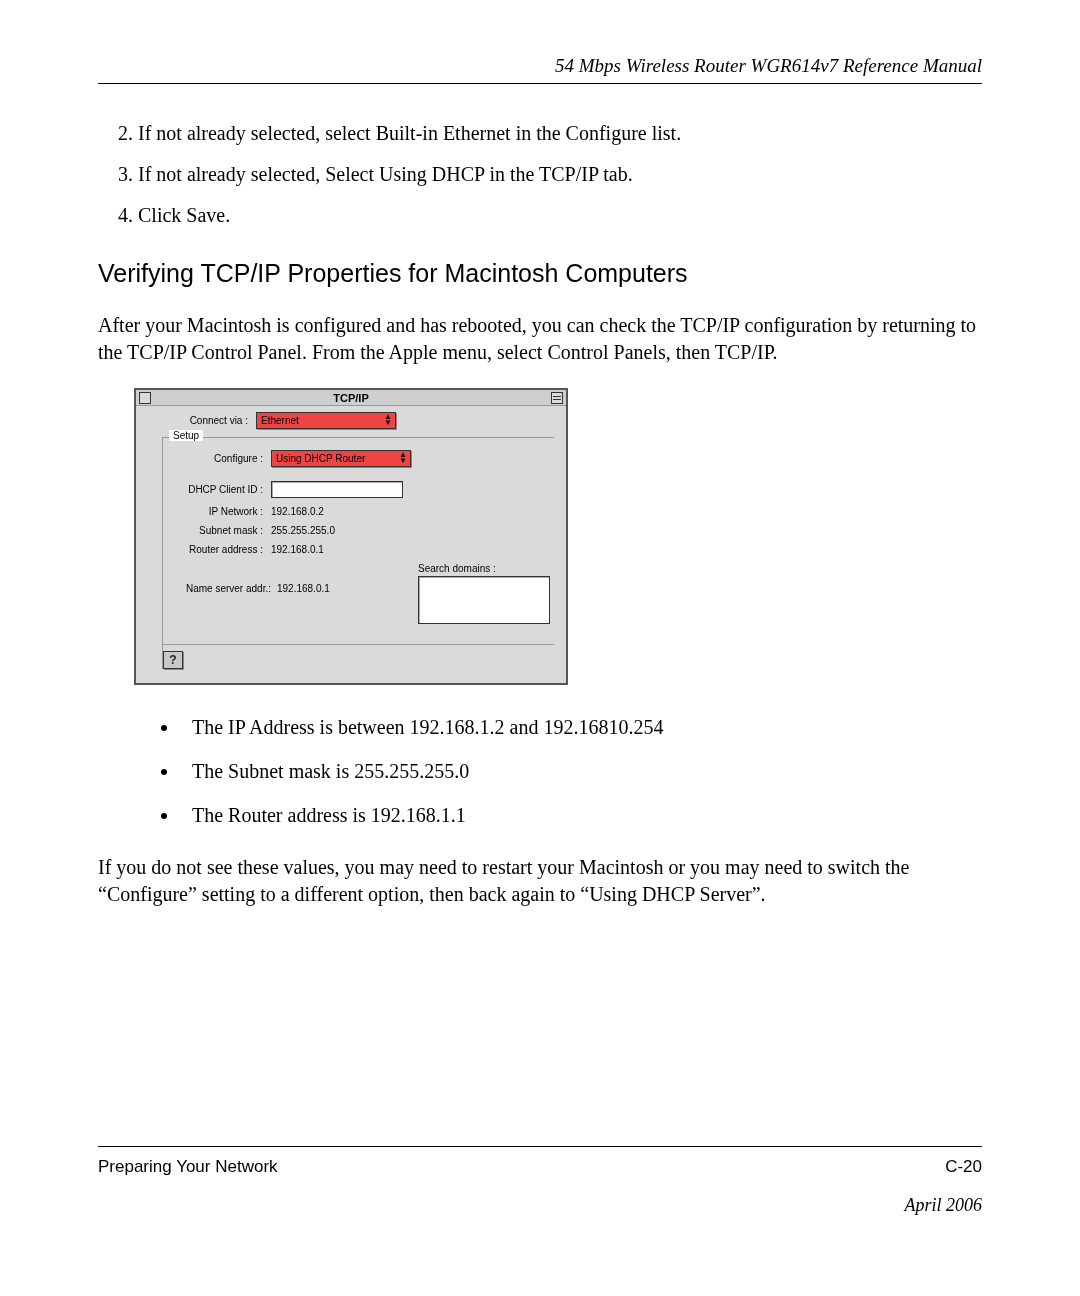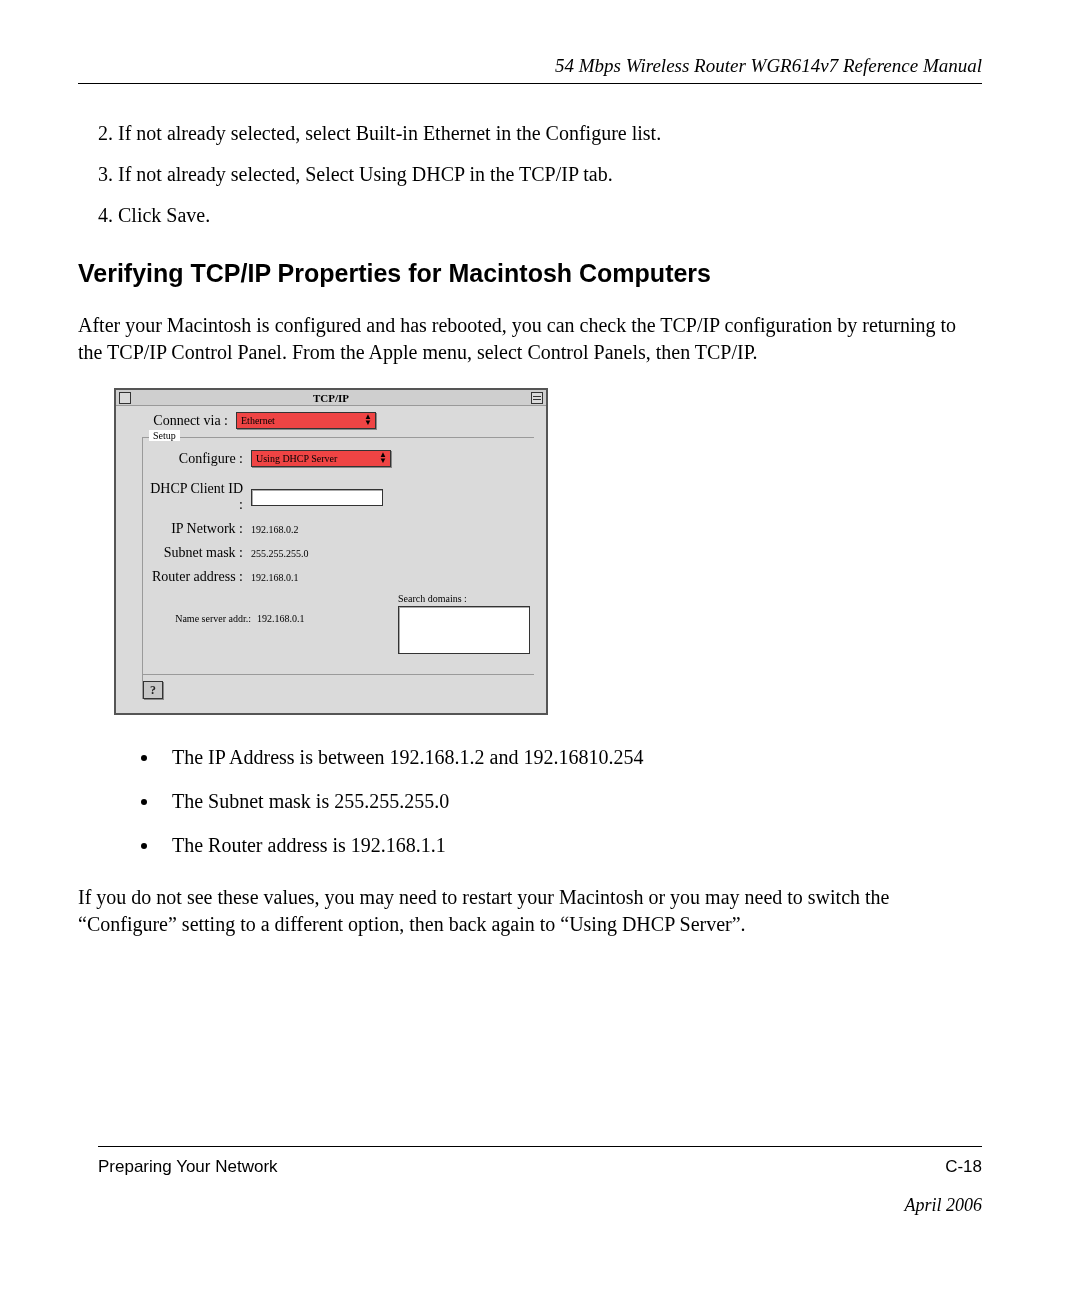--- a/index.html
+++ b/index.html
@@ -6,21 +6,21 @@
     margin: 0;
     padding: 0;
     background: #fff;
     font-family: "Times New Roman", Times, serif;
     color: #000;
     width: 1080px;
     height: 1296px;
     position: relative;
   }
   .page {
-    padding: 55px 98px 0 78px;
+    padding: 55px 98px 0 98px;
   }
   .header {
     text-align: right;
     font-style: italic;
     font-size: 19px;
     padding-bottom: 6px;
     border-bottom: 1.5px solid #000;
     margin-bottom: 36px;
   }
   ol.steps {
@@ -28,21 +28,21 @@
     margin: 6px 0 28px 0;
     padding-left: 40px;
     font-size: 20px;
   }
   ol.steps li {
     margin-bottom: 14px;
     line-height: 1.35;
   }
   h2.section {
     font-family: Arial, Helvetica, sans-serif;
-    font-weight: bold;
+    font-weight: normal;
     font-size: 25px;
     margin: 30px 0 24px 0;
   }
   p.body {
     font-size: 20px;
     line-height: 1.35;
     margin: 0 0 22px 0;
   }
   ul.bullets {
     margin: 0 0 24px 0;
@@ -54,21 +54,21 @@
     margin-bottom: 10px;
     padding-left: 12px;
     margin-top: 15px;
   }
   
   .tcpip-window {
     width: 430px;
     margin: 16px 0 28px 36px;
     border: 2px solid #555;
     background: #dadada;
-    font-family: Liberation Serif, serif;
+    font-family: Liberation Sans, sans-serif;
     font-size: 11px;
     color: #000;
   }
   .titlebar {
     background: #cfcfcf;
     border-bottom: 1px solid #999;
     padding: 0;
     height: 15px;
     display: flex;
     align-items: center;
@@ -112,21 +112,21 @@
   }
   .row {
     display: flex;
     align-items: center;
     margin-bottom: 8px;
   }
   .row .lbl {
     width: 100px;
     text-align: right;
     padding-right: 8px;
-    font-size: 14px;
+    font-size: 10px;
   }
   .popup {
     border: 1px solid #333;
     background: #ef4444;
     height: 15px;
     width: 130px;
     display: flex;
     align-items: center;
     padding: 0 4px;
     position: relative;
@@ -274,21 +274,21 @@
             </span>
         </div>
       </div>
 
       <div class="setup-group">
         <div class="legend">Setup</div>
 
         <div class="row">
           <div class="lbl">Configure :</div>
           <div class="popup">
-            <span>Using DHCP Server</span>
+            <span>Using DHCP Router</span>
             <span class="carets">
                 <span>▲</span>
                 <span>▼</span>
               </span>
           </div>
         </div>
 
         <div class="row" style="margin-top:14px;">
           <div class="lbl">DHCP Client ID :</div>
           <div class="textfield"></div>
@@ -332,16 +332,16 @@
     <li>The Router address is 192.168.1.1</li>
   </ul>
 
   <p class="body">If you do not see these values, you may need to restart your Macintosh or you may need to switch the “Configure” setting to a different option, then back again to “Using DHCP Server”.</p>
 </div>
 
 <div class="footer">
   <div class="footer-line"></div>
   <div class="footer-row">
     <span>Preparing Your Network</span>
-    <span>C-18</span>
+    <span>C-20</span>
   </div>
   <div class="footer-date">April 2006</div>
 </div>
 
 </body></html>

